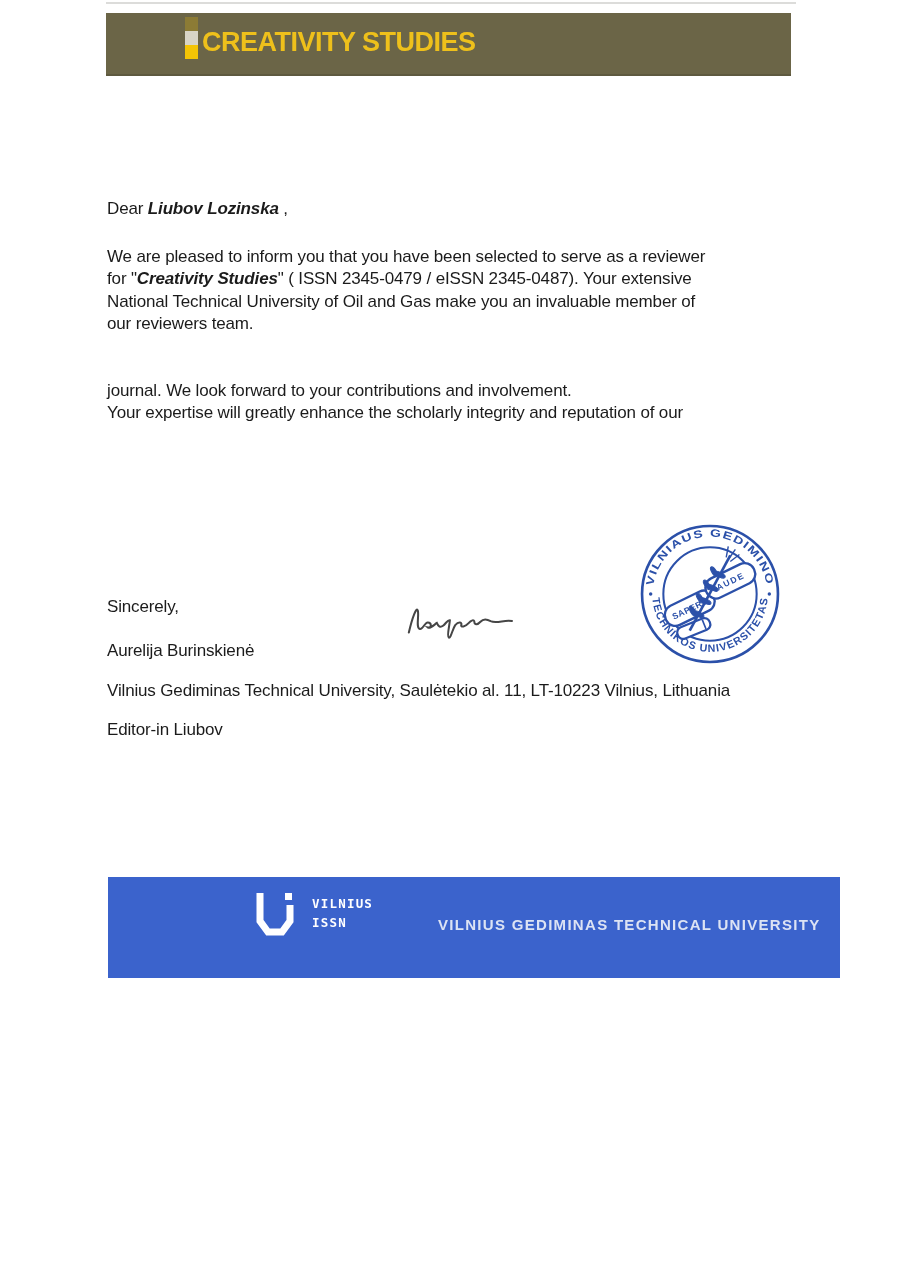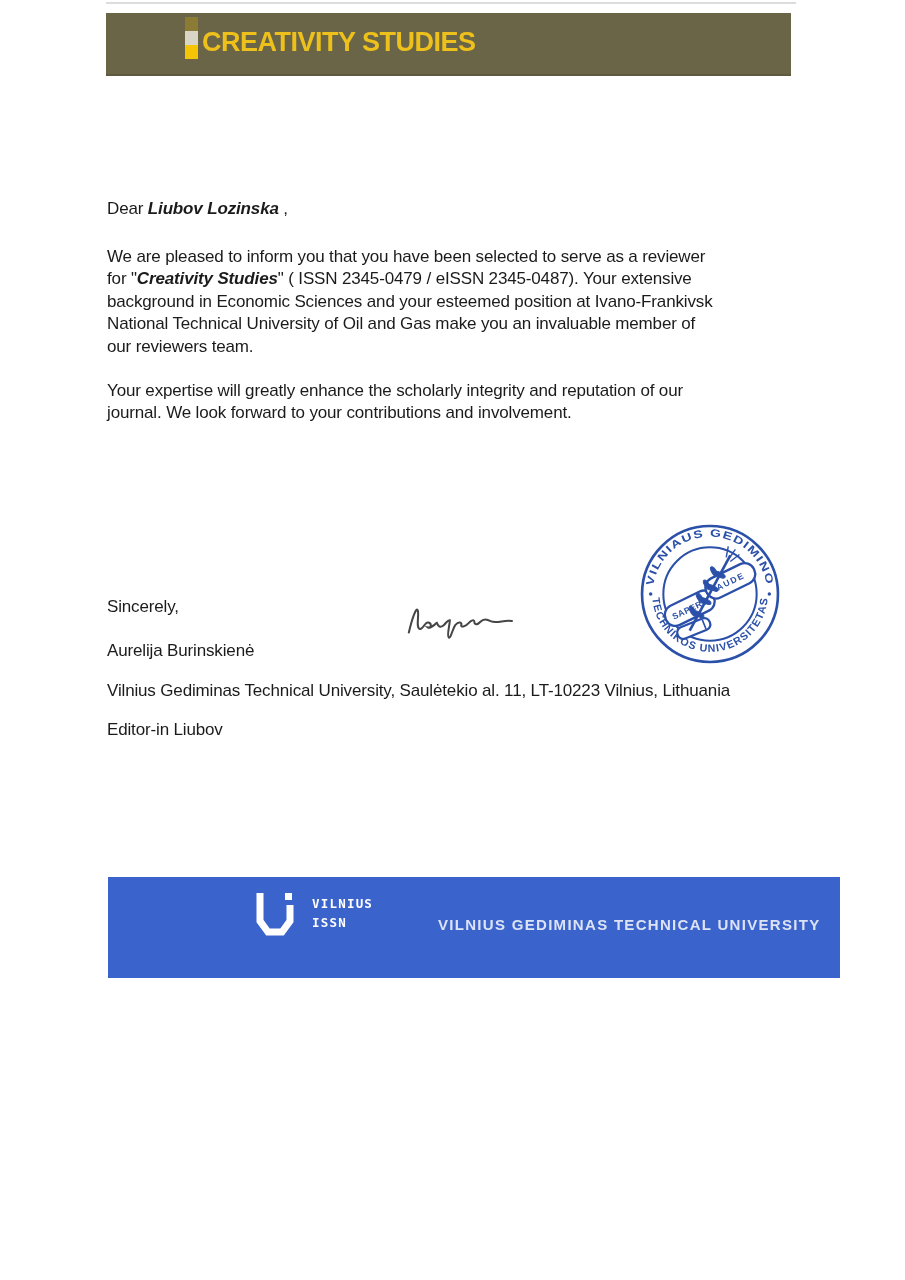--- a/index.html
+++ b/index.html
@@ -48,28 +48,27 @@
     <div class="seg" style="background:#f4c405"></div>
   </div>
   <div id="header-title" style="color:#eec01b">CREATIVITY STUDIES</div>
 </div>
 
 <div class="abs bodytext" id="greeting"><span>Dear </span><span class="b">Liubov Lozinska</span><span> ,</span></div>
 
 <div class="abs bodytext" id="para1">
   <div>We are pleased to inform you that you have been selected to serve as a reviewer</div>
   <div><span>for "</span><span class="b">Creativity Studies</span><span>" ( ISSN 2345-0479 / eISSN 2345-0487). Your extensive</span></div>
-  <div>background in Economic Sciences and your esteemed position at Ivano-Frankivsk</div>
   <div>National Technical University of Oil and Gas make you an invaluable member of</div>
   <div>our reviewers team.</div>
 </div>
 
 <div class="abs bodytext" id="para2">
+  <div>journal. We look forward to your contributions and involvement.</div>
   <div>Your expertise will greatly enhance the scholarly integrity and reputation of our</div>
-  <div>journal. We look forward to your contributions and involvement.</div>
 </div>
 
 <div class="abs bodytext" id="closing">Sincerely,</div>
 
 <svg class="abs" id="signature" viewBox="0 0 130 45">
   <path d="M10,34 C14,20 19,8 20,13 C21,18 17,30 21,31 C24,32 26,25 29,25 C33,25 33,31 29,30 C31,32 36,27 38,26 C39,29 41,31 44,29 C47,27 49,23 51,24 C50,31 47,40 49,41 C51,42 53,33 56,29 C59,26 63,26 62,29 C61,32 66,31 69,28 C72,25 75,24 75,27 C75,30 78,30 81,27 C84,24 88,25 91,27 C97,30 105,26 112,28" fill="none" stroke="#464646" stroke-width="2" stroke-linecap="round"></path>
 </svg>
 
 <svg class="abs" id="seal" viewBox="0 0 140 140">
   <defs>

